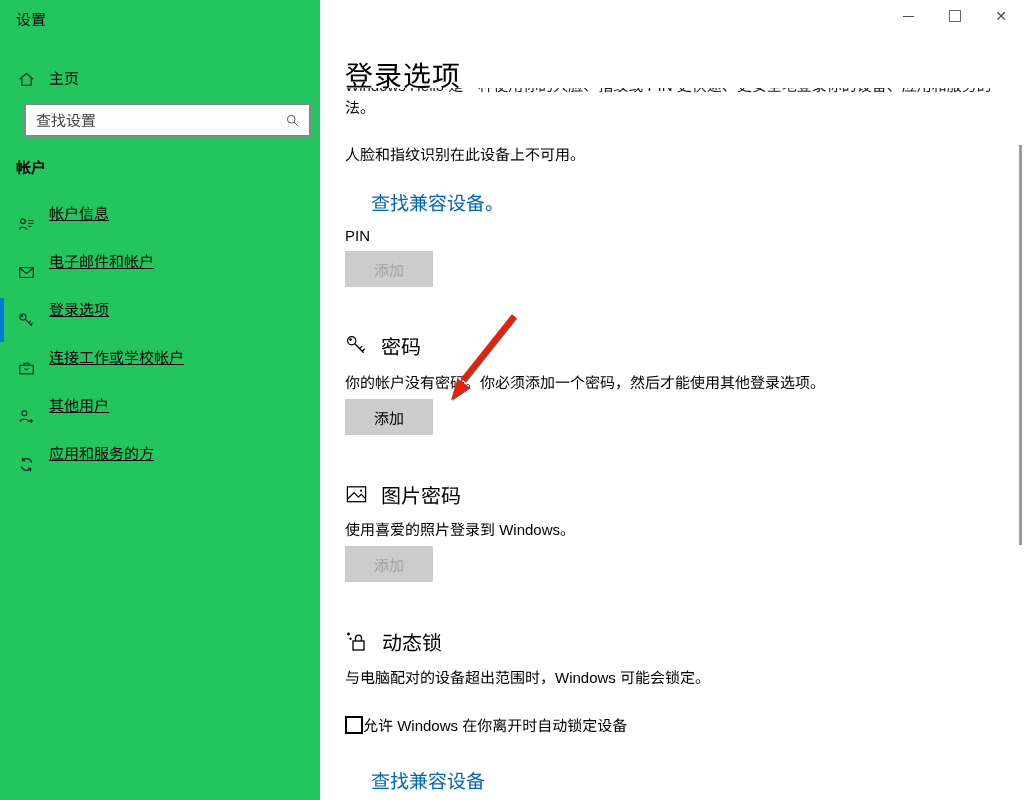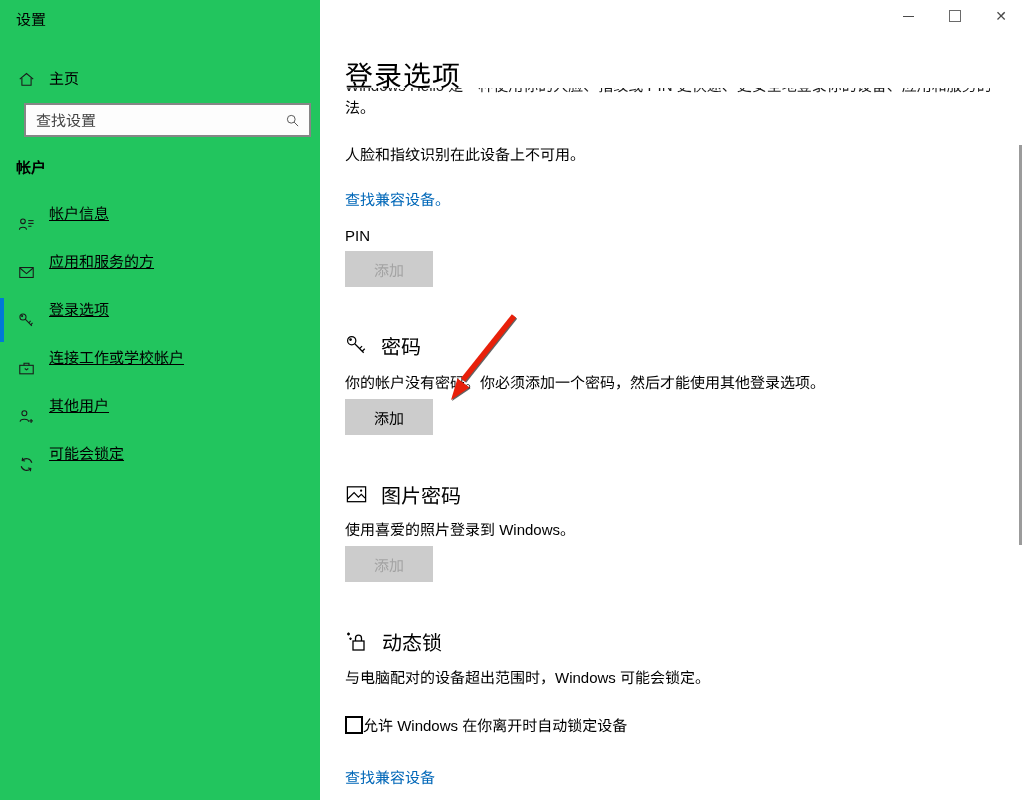--- a/index.html
+++ b/index.html
@@ -35,21 +35,21 @@
   
   .win-btn{position:absolute;top:0;width:46px;height:32px;display:flex;align-items:center;justify-content:center;cursor:pointer;color:#4a4a4a;}
   .win-min{left:885px;} .win-max{left:932px;} .win-close{left:978px;font-size:14px;}
   .min-glyph{width:11px;height:0;border-top:1px solid #4a4a4a;display:block;}
   .max-glyph{width:10px;height:10px;border:1px solid #6a6a6a;display:block;}
   
   .page-title{position:absolute;left:345px;top:54px;font-size:28px;font-weight:300;letter-spacing:1px;}
   .clip-strip{position:absolute;left:345px;top:88px;width:645px;height:9px;overflow:hidden;}
   .clip-strip .inner{font-size:15px;line-height:20px;margin-top:-12px;white-space:nowrap;color:#1a1a1a;}
   .p{position:absolute;font-size:15px;color:#000;line-height:20px;}
-  .link{position:absolute;font-size:15px;color:#0067b8;cursor:pointer;}
+  .link{position:absolute;font-size:19px;color:#0067b8;cursor:pointer;margin-left:26px;}
   .btn{
     position:absolute;width:88px;height:36px;background:#cccccc;border:none;
     font-size:15px;font-family:inherit;display:flex;align-items:center;justify-content:center;cursor:pointer;color:#000;
   }
   .btn.disabled{color:#a3a3a3;cursor:default;}
   .sec-head{position:absolute;display:flex;align-items:center;gap:13px;font-size:20px;}
   .checkrow{position:absolute;left:345px;top:714px;display:flex;align-items:center;cursor:pointer;}
   .checkbox{width:18px;height:18px;box-sizing:border-box;border:2px solid #000;background:#fff;}
   .checkrow .clbl{font-size:15px;}
   .scroll-thumb{position:absolute;left:1019px;top:145px;width:3px;height:400px;background:#9b9b9b;cursor:pointer;}
@@ -100,21 +100,21 @@
     <span class="nav-lbl">帐户信息</span>
   </div>
 
   <div class="nav-item" style="top:250px">
     <span class="icon">
       <svg width="17" height="17" viewBox="0 0 24 24" fill="none" stroke="#1a1a1a" stroke-width="1.5">
         <rect x="2.5" y="5" width="19" height="14"></rect>
           <path d="M3 6 L12 13.5 L21 6"></path>
       </svg>
     </span>
-    <span class="nav-lbl">应用和服务的方</span>
+    <span class="nav-lbl">电子邮件和帐户</span>
   </div>
 
   <div class="nav-item" style="top:298px">
     <span class="icon">
       <svg width="17" height="17" viewBox="0 0 24 24" fill="none" stroke="#1a1a1a" stroke-width="1.5">
         <circle cx="7" cy="7" r="4.3"></circle>
           <circle cx="5.8" cy="5.8" r="0.8"></circle>
         <path d="M10.2 10.2 L19.5 19.5"></path>
           <path d="M15.2 15.2 L17.8 12.6"></path>
           <path d="M18 18 L20.6 15.4"></path>
@@ -148,21 +148,21 @@
 
   <div class="nav-item" style="top:442px">
     <span class="icon">
       <svg width="17" height="17" viewBox="0 0 24 24" fill="none" stroke="#1a1a1a" stroke-width="1.6">
         <path d="M19.5 9.5 A8 8 0 0 0 6 6.2"></path>
           <path d="M4.5 14.5 A8 8 0 0 0 18 17.8"></path>
         <path d="M6.5 2.5 L6 6.5 L10 7"></path>
           <path d="M17.5 21.5 L18 17.5 L14 17"></path>
       </svg>
     </span>
-    <span class="nav-lbl">可能会锁定</span>
+    <span class="nav-lbl">应用和服务的方</span>
   </div>
 </div>
 
 <div class="win-btn win-min">
   <span class="min-glyph"></span>
 </div>
 <div class="win-btn win-max">
   <span class="max-glyph"></span>
 </div>
 <div class="win-btn win-close">

